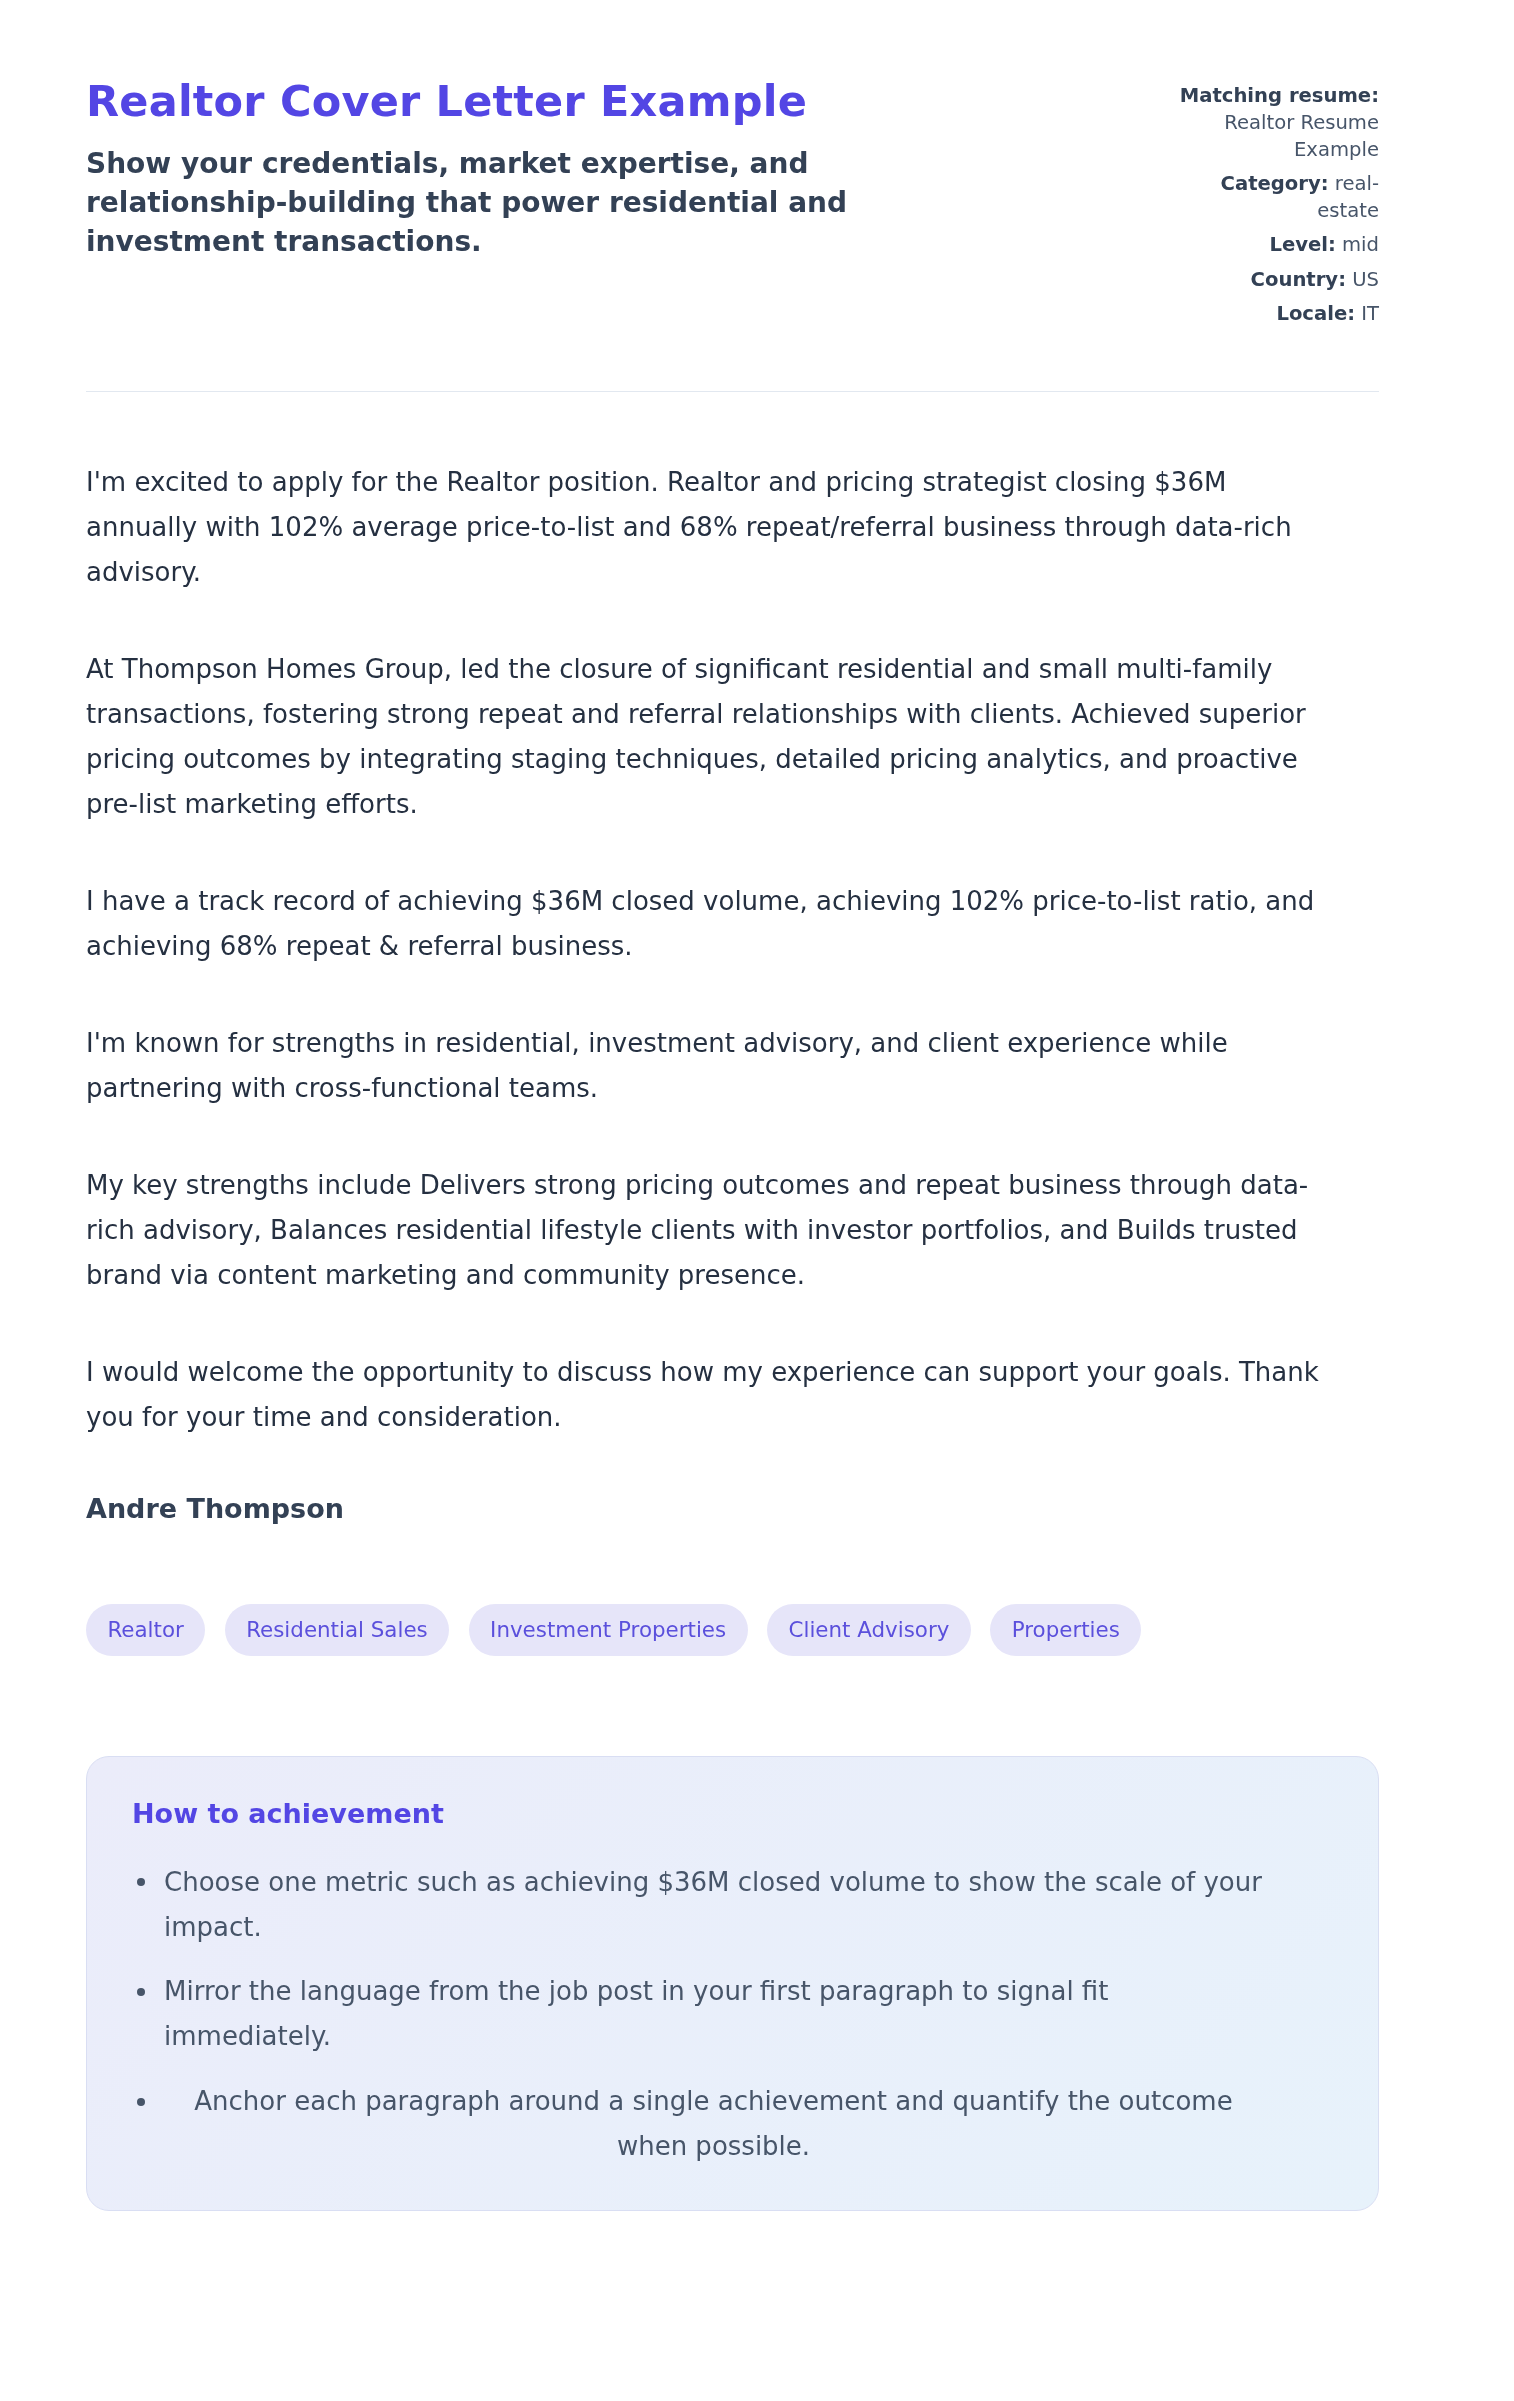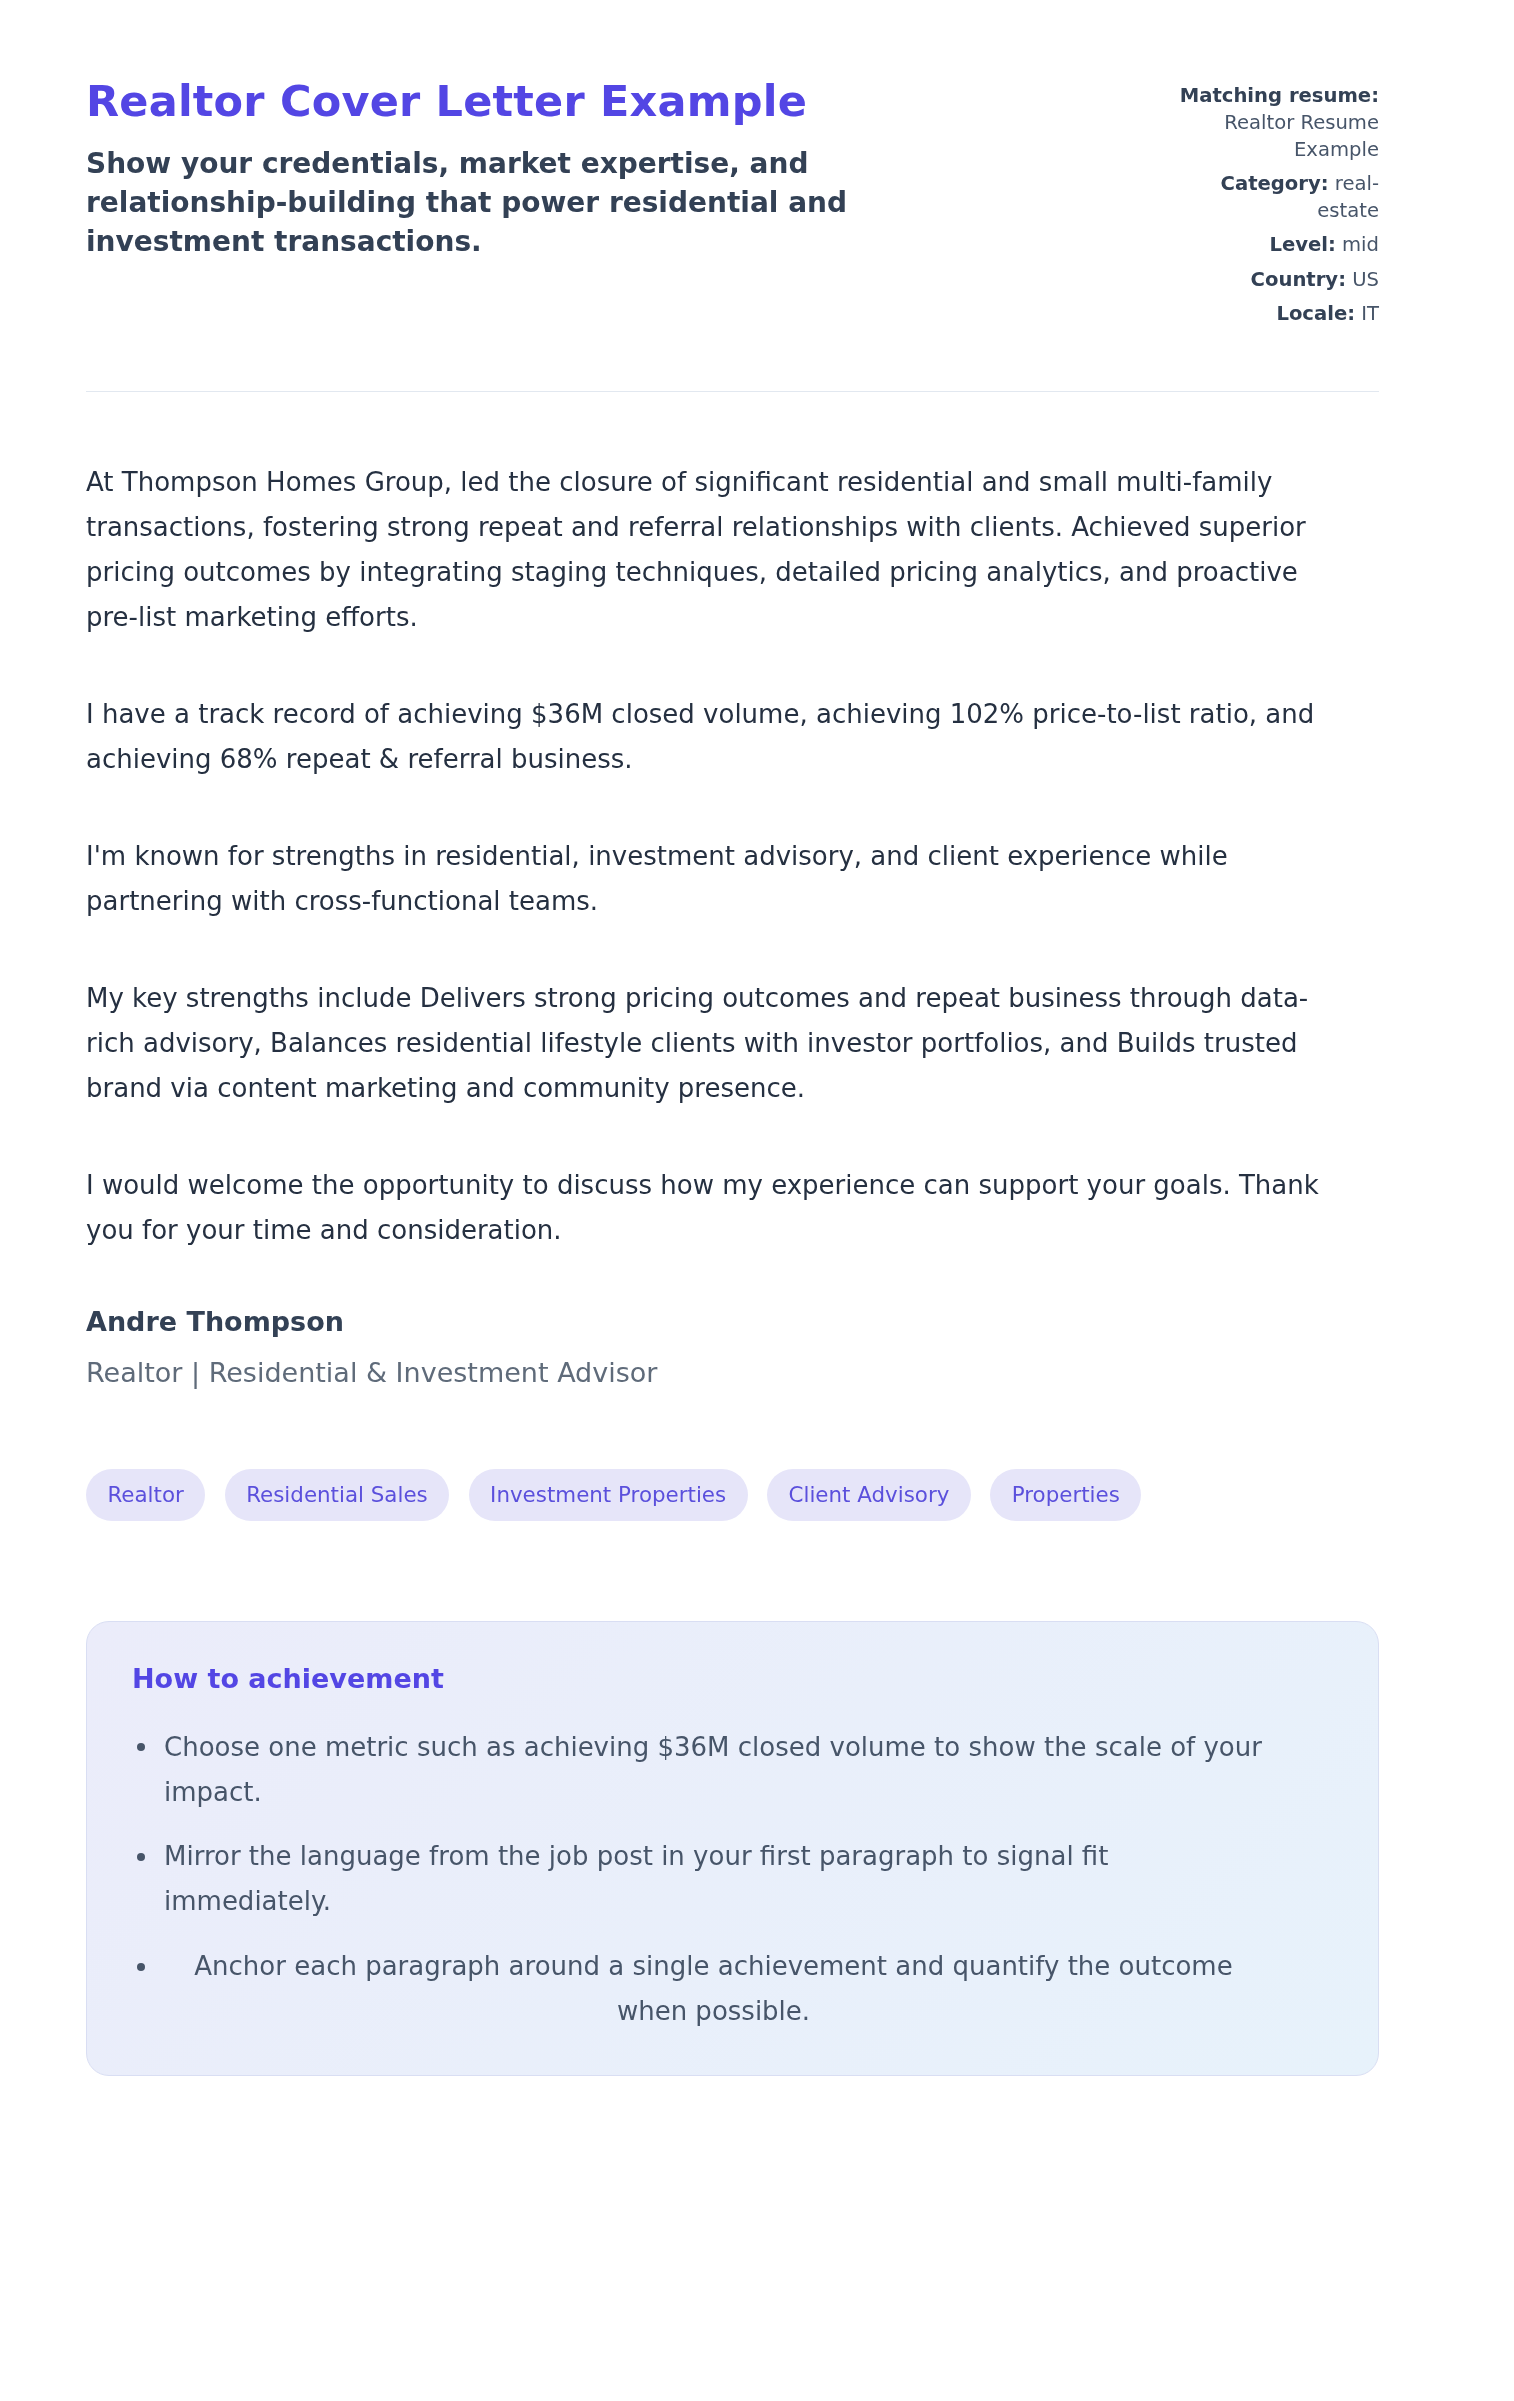--- a/index.html
+++ b/index.html
@@ -159,29 +159,29 @@
       <div class="meta-item"><span class="meta-label">Category:</span> <span class="meta-value">real-estate</span></div>
       <div class="meta-item"><span class="meta-label">Level:</span> <span class="meta-value">mid</span></div>
       <div class="meta-item"><span class="meta-label">Country:</span> <span class="meta-value">US</span></div>
       <div class="meta-item"><span class="meta-label">Locale:</span> <span class="meta-value">IT</span></div>
     </div>
   </div>
 
   <hr class="divider">
 
   <div class="letter">
+    <p class="body-para">I'm excited to apply for the Realtor position. Realtor and pricing strategist closing $36M annually with 102% average price-to-list and 68% repeat/referral business through data-rich advisory.</p>
     <p class="body-para">At Thompson Homes Group, led the closure of significant residential and small multi-family transactions, fostering strong repeat and referral relationships with clients. Achieved superior pricing outcomes by integrating staging techniques, detailed pricing analytics, and proactive pre-list marketing efforts.</p>
     <p class="body-para">I have a track record of achieving $36M closed volume, achieving 102% price-to-list ratio, and achieving 68% repeat &amp; referral business.</p>
     <p class="body-para">I'm known for strengths in residential, investment advisory, and client experience while partnering with cross-functional teams.</p>
     <p class="body-para">My key strengths include Delivers strong pricing outcomes and repeat business through data-rich advisory, Balances residential lifestyle clients with investor portfolios, and Builds trusted brand via content marketing and community presence.</p>
     <p class="body-para">I would welcome the opportunity to discuss how my experience can support your goals. Thank you for your time and consideration.</p>
 
     <div class="signature">
       <div class="signature-name">Andre Thompson</div>
-      <div class="signature-role">Realtor | Residential &amp; Investment Advisor</div>
     </div>
   </div>
 
   <div class="tags">
     <span class="tag">Realtor</span>
     <span class="tag">Residential Sales</span>
     <span class="tag">Investment Properties</span>
     <span class="tag">Client Advisory</span>
     <span class="tag">Properties</span>
   </div>

